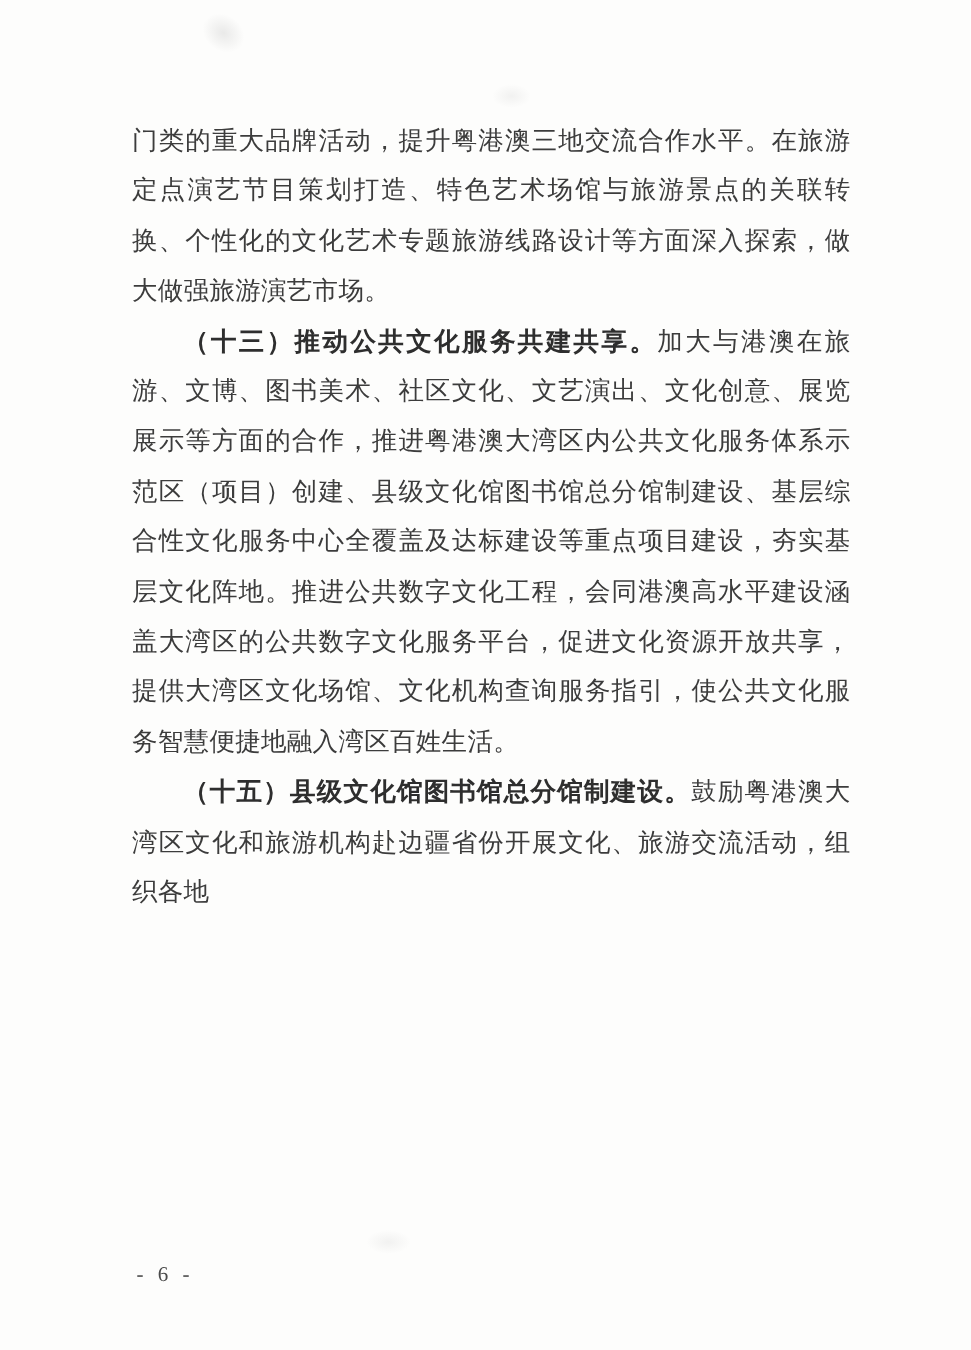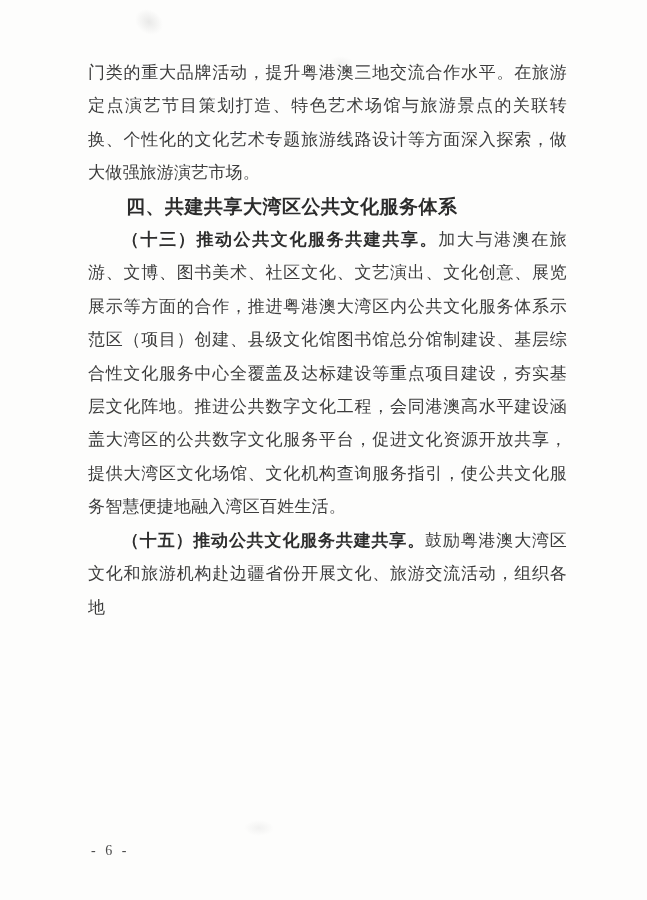--- a/index.html
+++ b/index.html
@@ -11,21 +11,21 @@
     position: relative;
     width: 647px;
     height: 900px;
     background: #fdfdfc;
     overflow: hidden;
     font-family: "Liberation Serif", serif;
   }
   .content {
     position: absolute;
     left: 88px;
-    top: 56px;
+    top: 77px;
     width: 479px;
     font-size: 17px;
     line-height: 33.4px;
     color: #3c3c3c;
     text-align: justify;
     letter-spacing: 0.2px;
   }
   .content p, .content h2 {
     margin: 0;
     padding: 0;
@@ -85,24 +85,23 @@
 <div class="page">
 
   <div class="smudge smudge-1"></div>
   <div class="smudge smudge-2"></div>
   <div class="smudge smudge-3"></div>
 
   <div class="content">
 
     <p class="para-continuation"><span>门类的重大品牌活动，提升粤港澳三地交流合作水平。在旅游定点演艺节目策划打造、特色艺术场馆与旅游景点的关联转换、个性化的文化艺术专题旅游线路设计等方面深入探索，做大做强旅游演艺市场。</span></p>
 
-    <h2 class="section-heading">四、共建共享大湾区公共文化服务体系</h2>
 
     <p class="para-item"><span class="item-lead">（十三）推动公共文化服务共建共享。</span><span>加大与港澳在旅游、文博、图书美术、社区文化、文艺演出、文化创意、展览展示等方面的合作，推进粤港澳大湾区内公共文化服务体系示范区（项目）创建、县级文化馆图书馆总分馆制建设、基层综合性文化服务中心全覆盖及达标建设等重点项目建设，夯实基层文化阵地。推进公共数字文化工程，会同港澳高水平建设涵盖大湾区的公共数字文化服务平台，促进文化资源开放共享，提供大湾区文化场馆、文化机构查询服务指引，使公共文化服务智慧便捷地融入湾区百姓生活。</span></p>
 
 
-    <p class="para-item"><span class="item-lead">（十五）推动公共文化服务共建共享。</span><span>鼓励粤港澳大湾区文化和旅游机构赴边疆省份开展文化、旅游交流活动，组织各地</span></p>
+    <p class="para-item"><span class="item-lead">（十五）县级文化馆图书馆总分馆制建设。</span><span>鼓励粤港澳大湾区文化和旅游机构赴边疆省份开展文化、旅游交流活动，组织各地</span></p>
 
   </div>
 
   <div class="footer">- 6 -</div>
 
 </div>
 
 </body></html>

